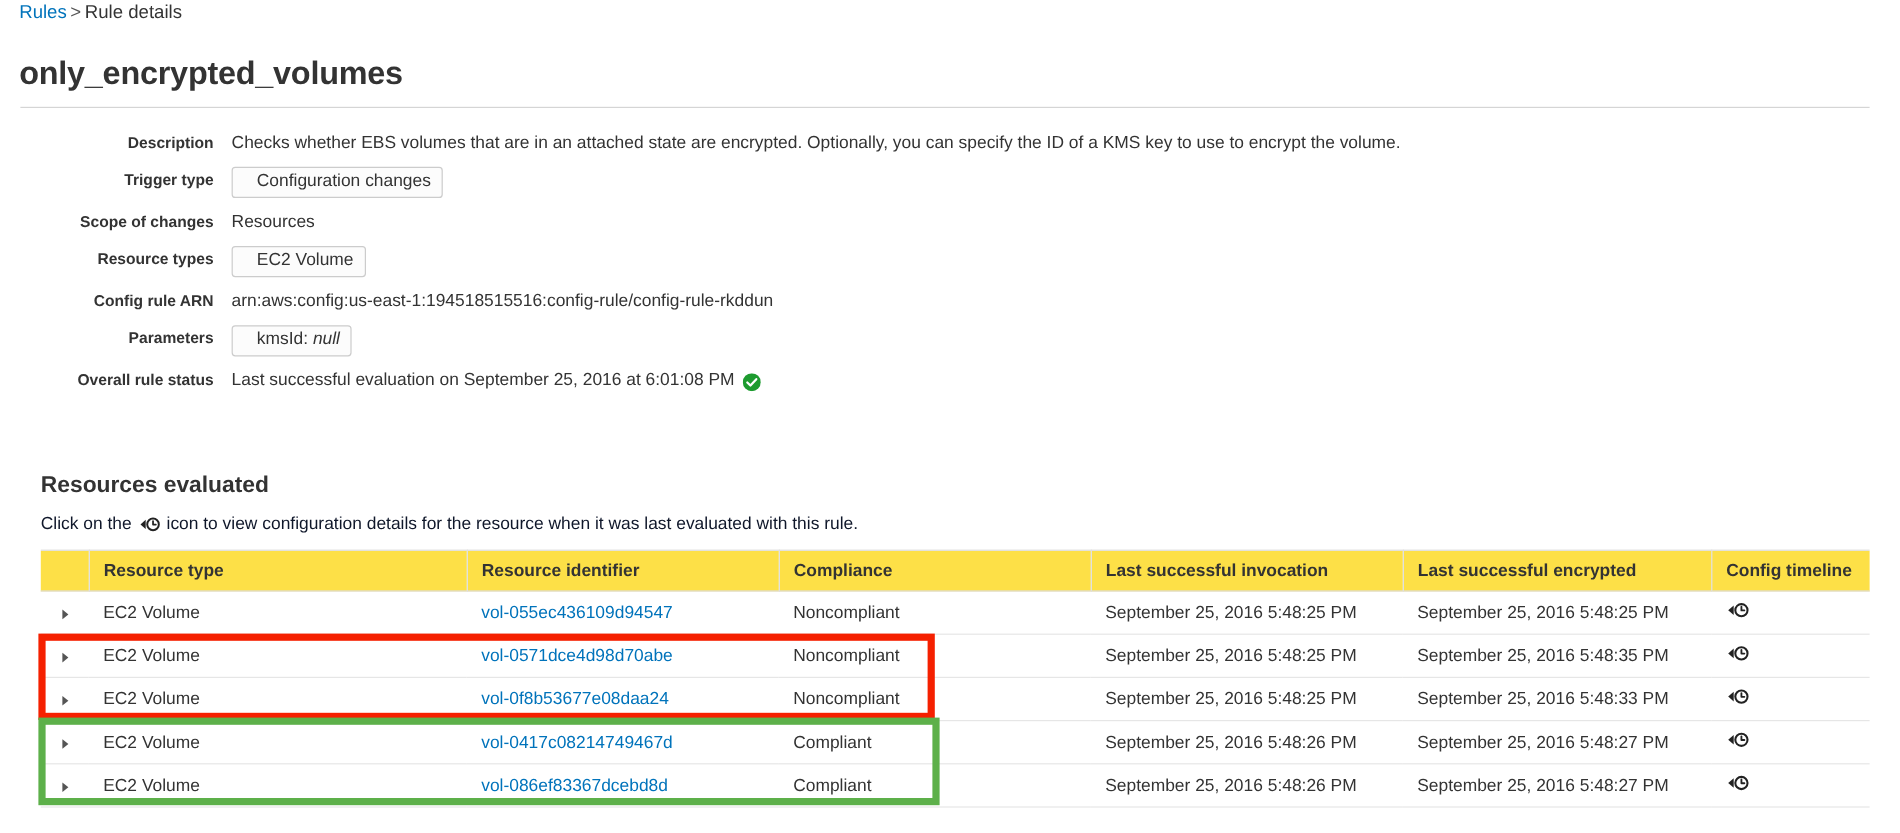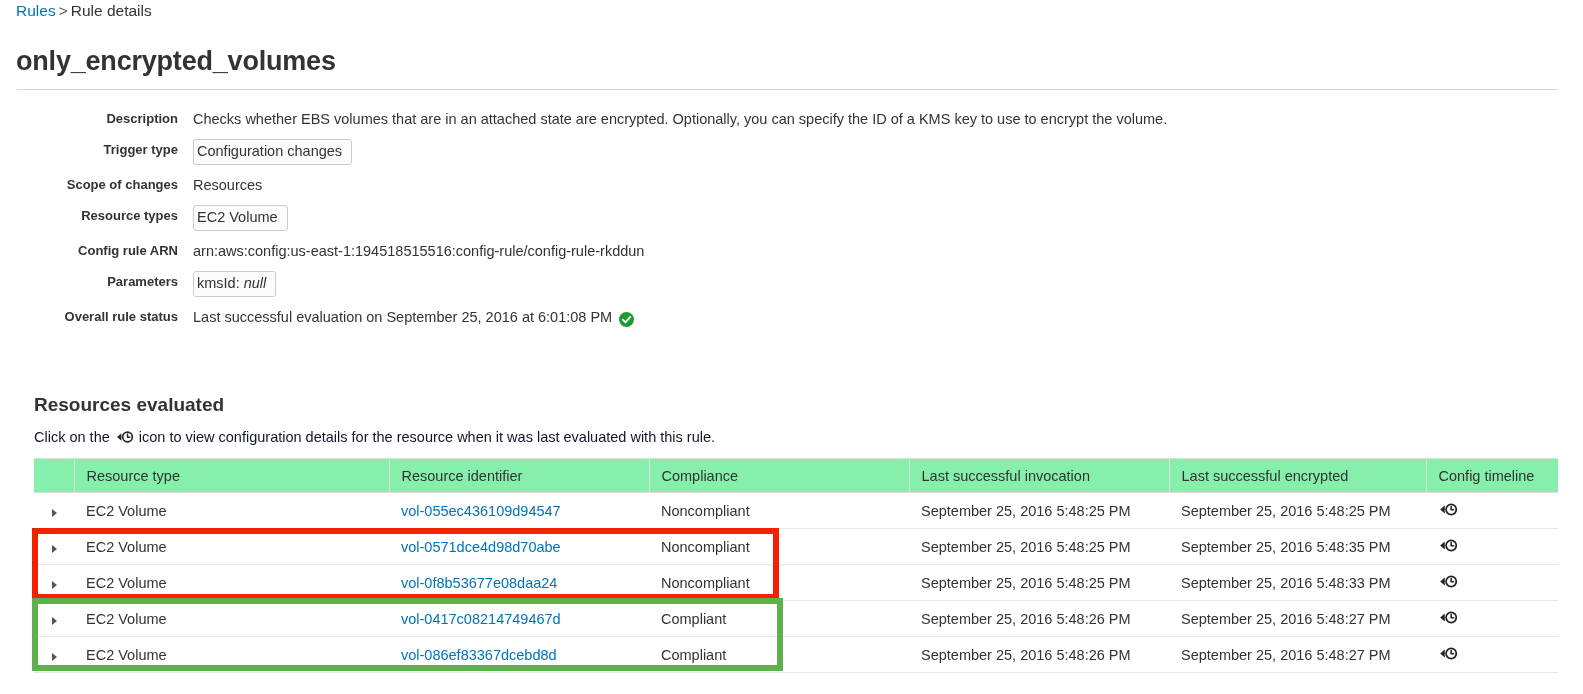--- a/index.html
+++ b/index.html
@@ -74,21 +74,21 @@
     font-size: 14.5px;
     line-height: 22px;
     color: #333;
   }
   .dval.mono-ish { font-size: 14.5px; }
   .pill {
     display: inline-block;
     border: 1px solid #cccccc;
     border-radius: 3px;
     background: #fcfcfc;
-    padding: 2px 9px 3px 3px;
+    padding: 2px 9px 3px 20px;
     font-size: 14.5px;
     line-height: 19px;
     color: #333;
   }
   .pill .ital { font-style: italic; }
   .status-line {
     display: flex;
     align-items: center;
     line-height: 22px;
     font-size: 14.5px;
@@ -133,25 +133,25 @@
     left: 34px; top: 458px;
     width: 1549px;
   }
   table.rtbl {
     border-collapse: collapse;
     table-layout: fixed;
     width: 1549px;
     font-size: 14.5px;
   }
   table.rtbl thead th {
-    background: #86efac;
+    background: #fde047;
     border-top: 1px solid #dddddd;
     border-bottom: 1px solid #dddddd;
     border-right: 1px solid #e0e0e0;
-    font-weight: normal;
+    font-weight: bold;
     color: #333;
     text-align: left;
     height: 34px;
     padding: 0 12px;
     font-size: 14.5px;
     white-space: nowrap;
   }
   table.rtbl thead th.c-arrow { width: 40px; padding: 0; }
   table.rtbl tbody td {
     border-bottom: 1px solid #e6e6e6;

